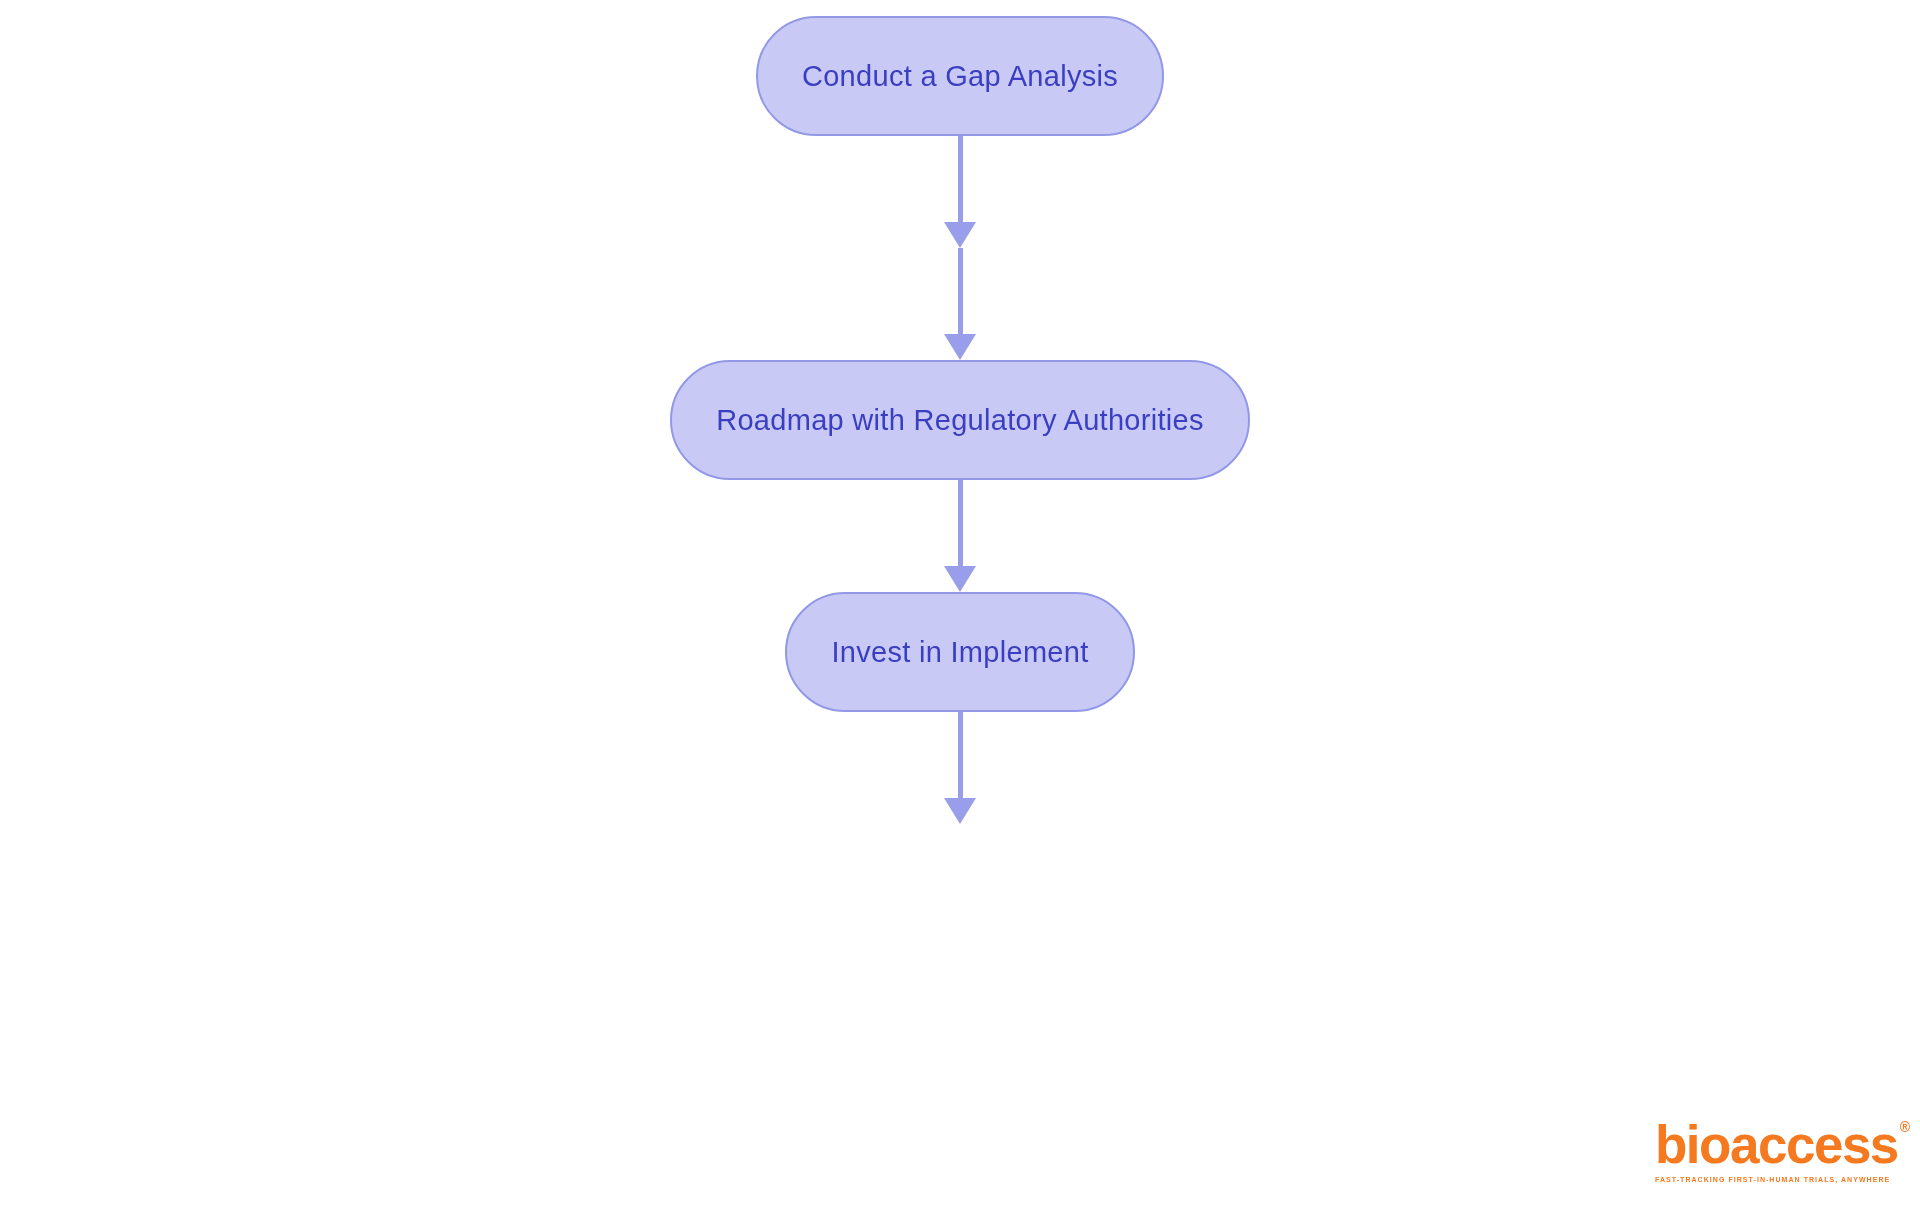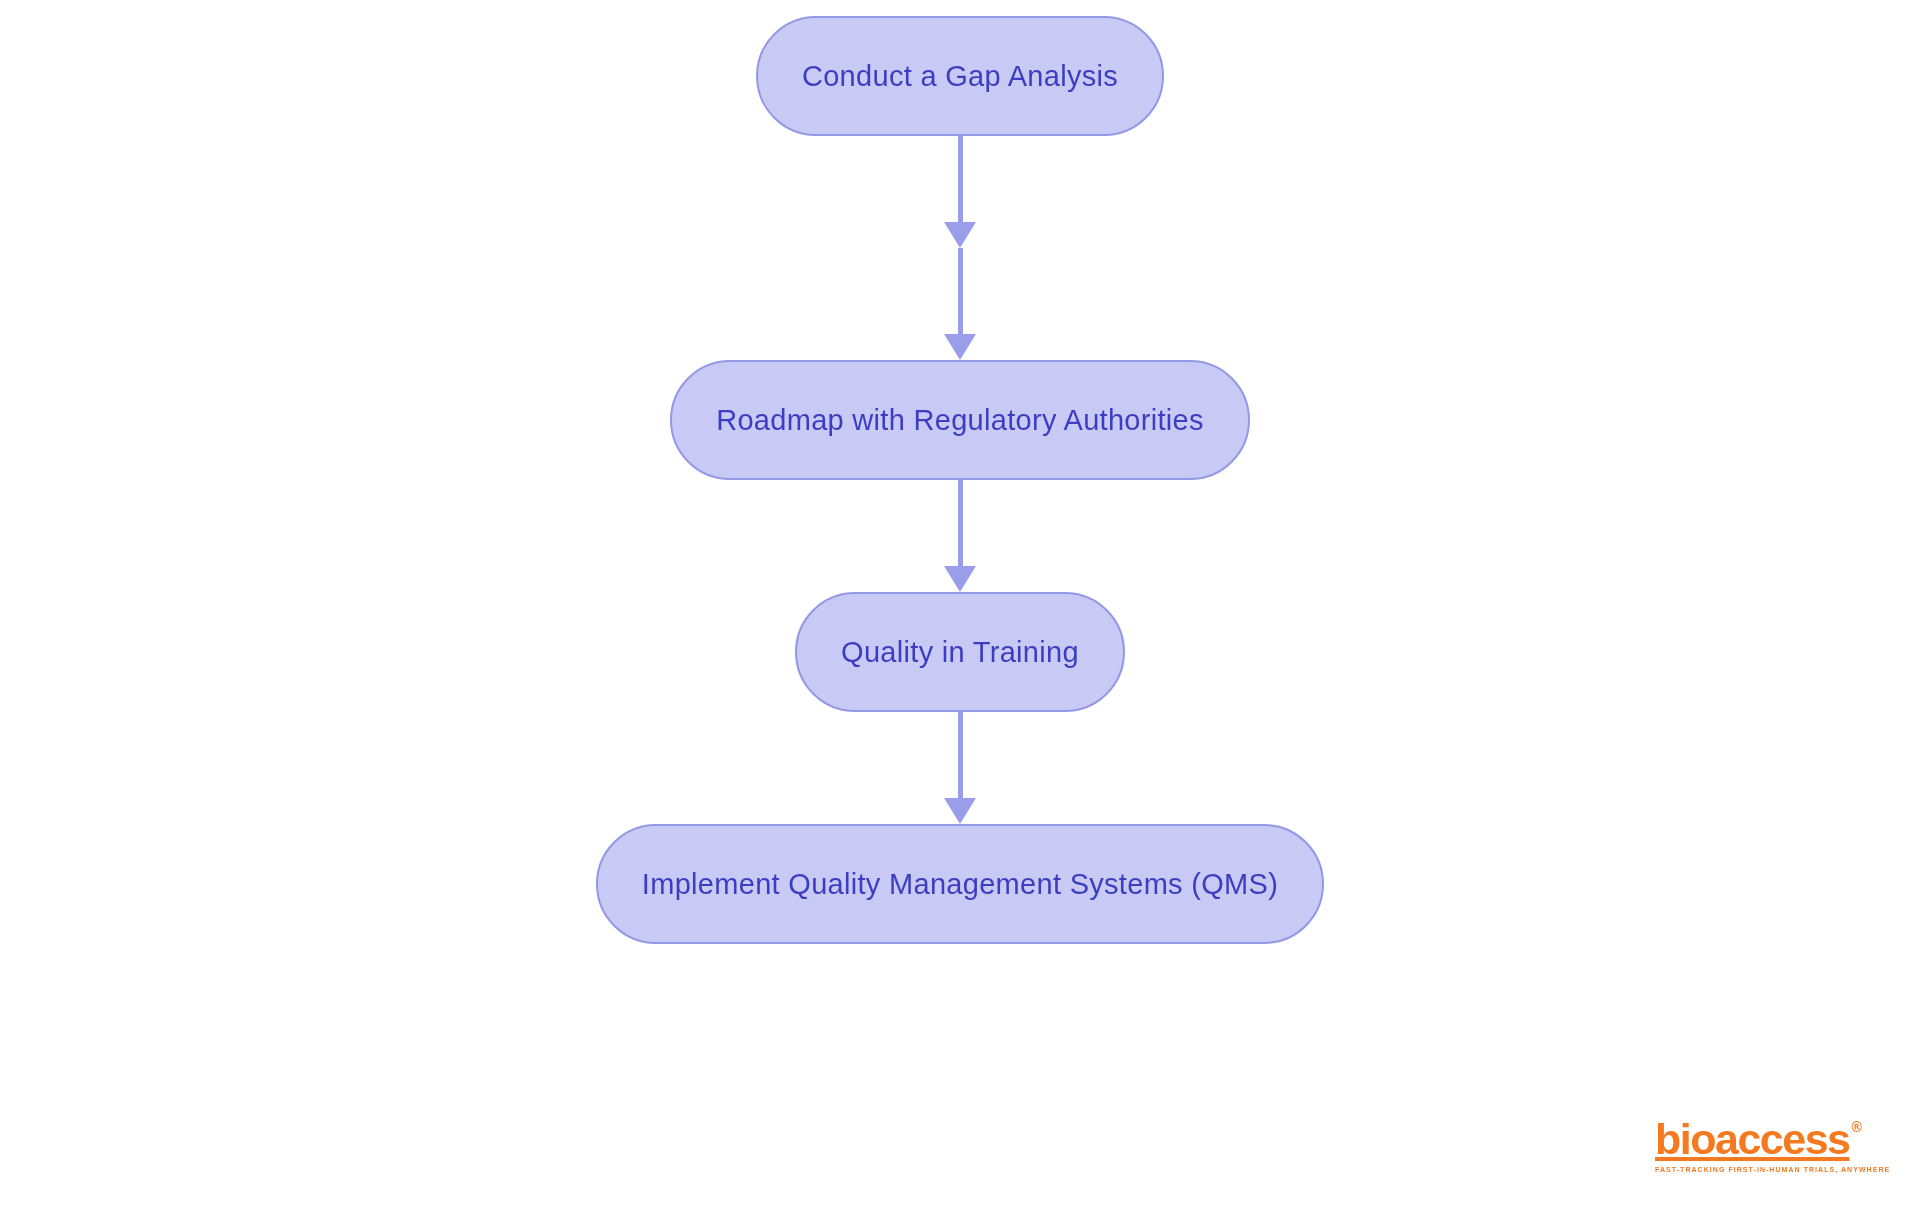--- a/index.html
+++ b/index.html
@@ -70,24 +70,23 @@
     top: 1118px;
     width: 230px;
     color: var(--logo-color, #f4791f);
   }
   .brand-row {
     display: flex;
     align-items: flex-start;
     line-height: 1;
   }
   .brand {
-    font-size: 43px;
+    font-size: 53px;
     font-weight: bold;
     letter-spacing: -1.5px;
-    text-decoration: underline;
   }
   .reg {
     font-size: 14px;
     font-weight: bold;
     margin-top: 2px;
     margin-left: 2px;
   }
   .tagline {
     margin-top: 5px;
     font-size: 7px;
@@ -113,28 +112,25 @@
         <div class="arrow-head"></div>
       </div>
       <div class="node">
         <span class="node-label">Roadmap with Regulatory Authorities</span>
       </div>
       <div class="arrow">
         <div class="arrow-line"></div>
         <div class="arrow-head"></div>
       </div>
       <div class="node">
-        <span class="node-label">Quality in Training</span>
+        <span class="node-label">Invest in Implement</span>
       </div>
       <div class="arrow">
         <div class="arrow-line"></div>
         <div class="arrow-head"></div>
-      </div>
-      <div class="node">
-        <span class="node-label">Implement Quality Management Systems (QMS)</span>
       </div>
     </div>
 
   <div class="logo">
     <div class="brand-row">
       <span class="brand">bioaccess</span>
       <span class="reg">®</span>
     </div>
     <div class="tagline">FAST-TRACKING FIRST-IN-HUMAN TRIALS, ANYWHERE</div>
   </div>

